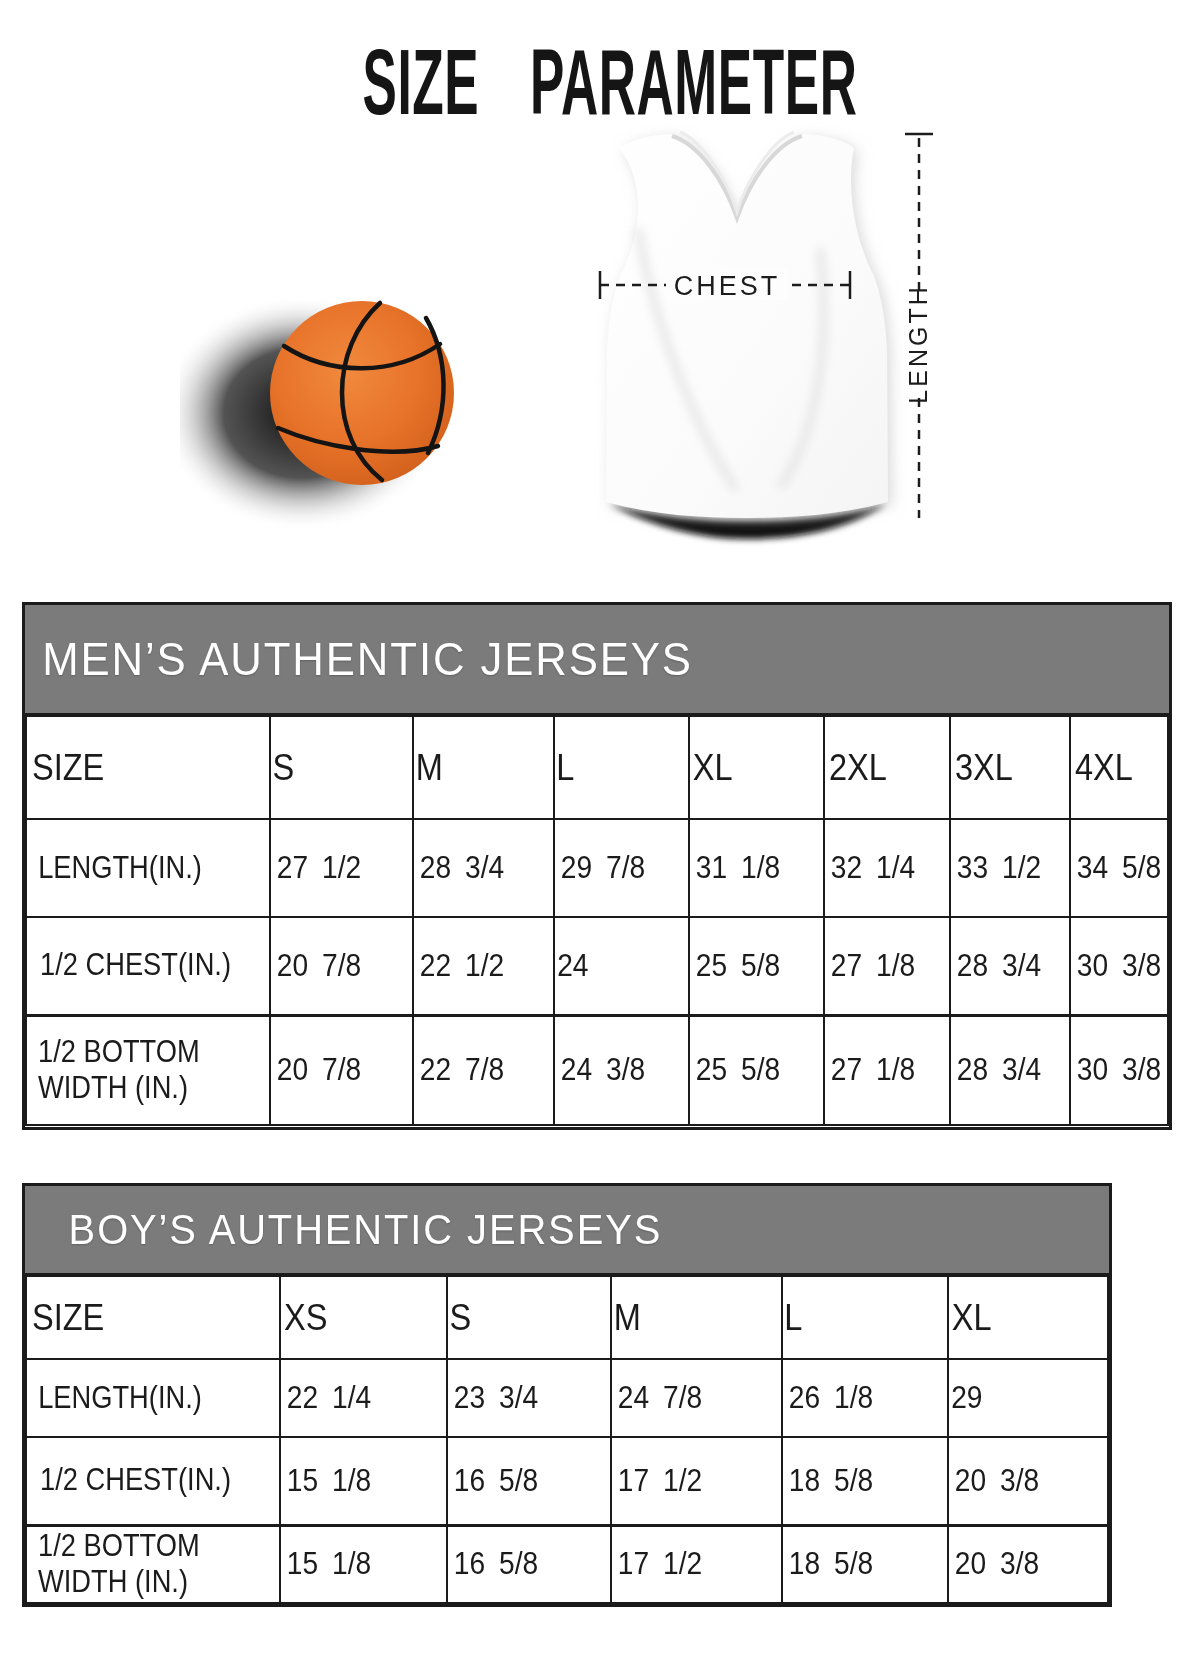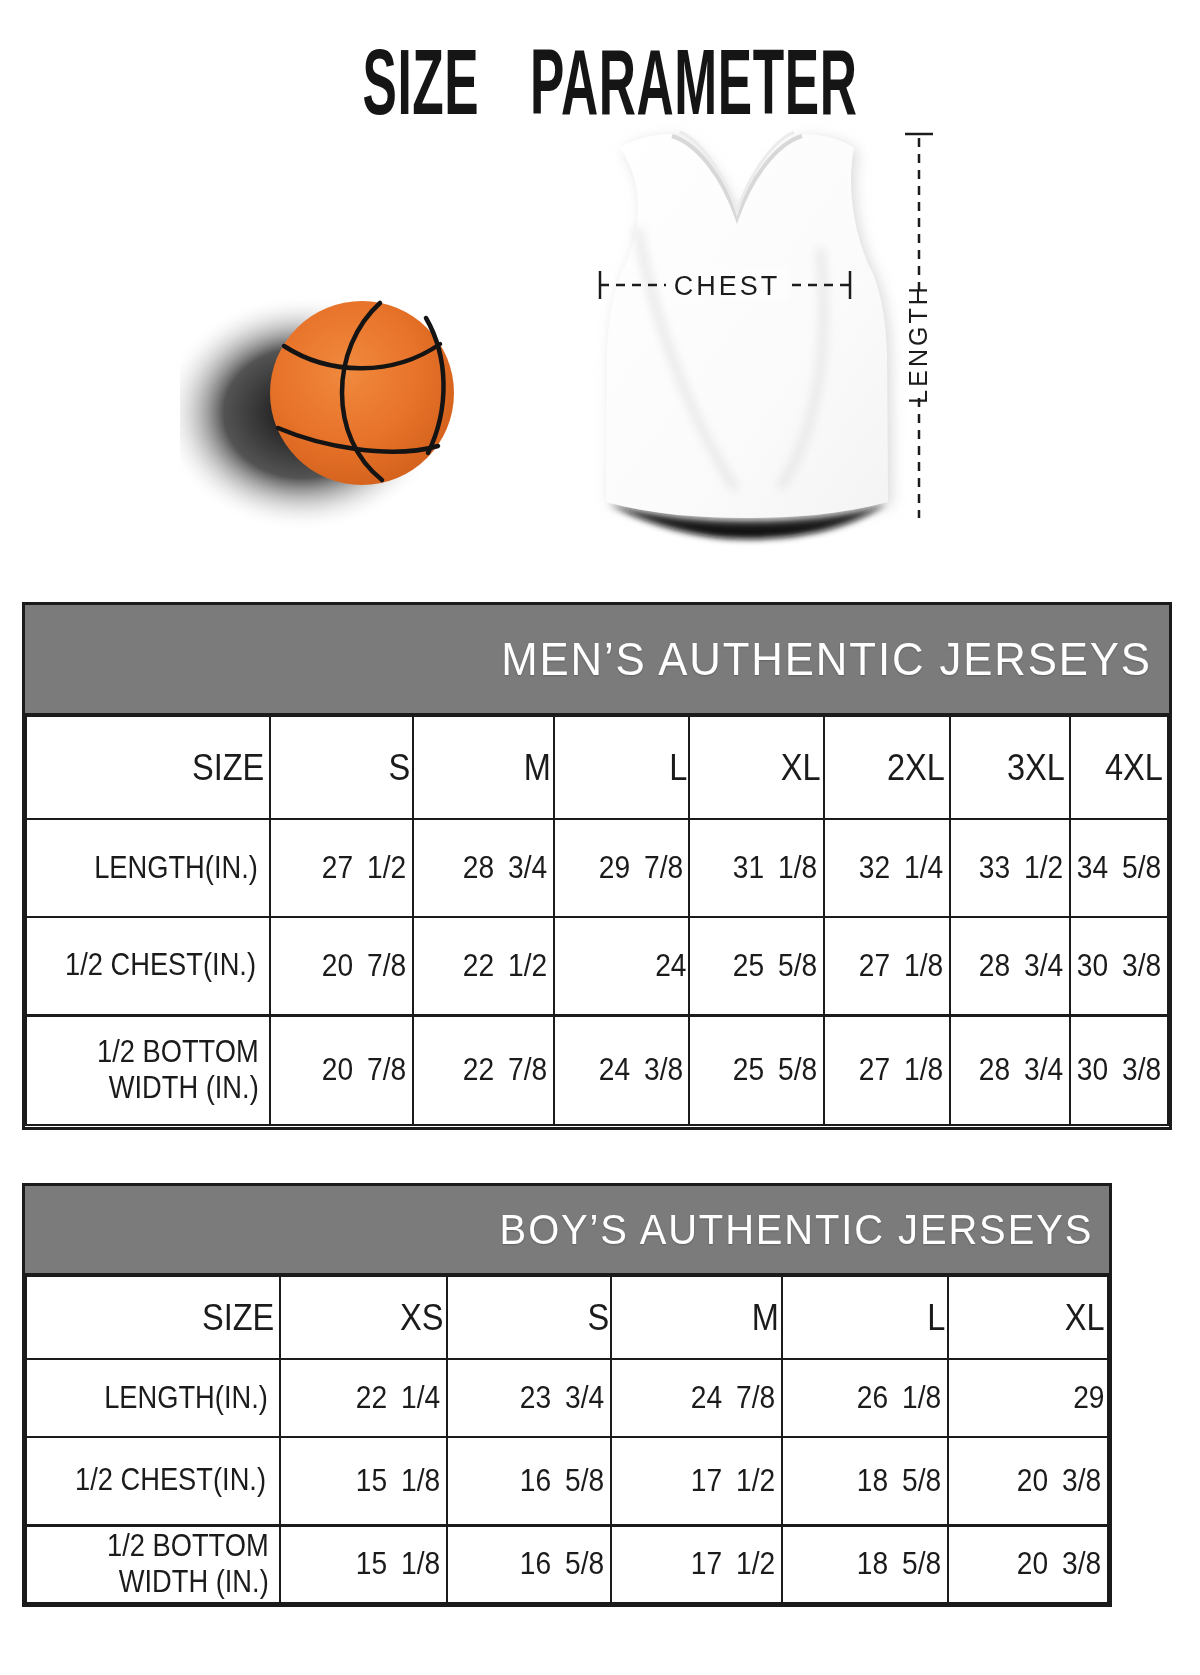--- a/index.html
+++ b/index.html
@@ -18,30 +18,30 @@
     white-space:nowrap;
   }
   
   .illo{position:absolute;left:180px;top:108px;width:790px;height:455px;}
   
   .size-table{
     position:absolute;left:22px;border:3px solid #1b1b1b;background:#fff;
     box-sizing:border-box;
   }
   .size-table .band{
-    display:flex;align-items:center;justify-content:flex-end;
+    display:flex;align-items:center;justify-content:flex-start;
     background:#7b7b7b;color:#ffffff;border-bottom:2px solid #1b1b1b;
     text-shadow:0 1px 2px rgba(0,0,0,.22);
   }
   .size-table .band .bt{display:inline-block;transform:scaleX(.95);letter-spacing:2px;white-space:nowrap;}
   .size-table table{
     border-collapse:collapse;table-layout:fixed;width:100%;
   }
   .size-table th,.size-table td{
-    border:2px solid #1b1b1b;text-align:right;vertical-align:middle;
+    border:2px solid #1b1b1b;text-align:left;vertical-align:middle;
     padding:0;font-weight:400;overflow:hidden;
   }
   .size-table tr.r-3 th,.size-table tr.r-3 td{border-top-width:3px;}
   .cx{display:inline-block;transform:scaleX(.88);white-space:pre-line;line-height:1.18;}
   .hd .cx{font-size:37px;}
   .lbl .cx{font-size:31px;}
   .val .cx{font-size:32px;word-spacing:7px;}
   
   .mens{top:602px;width:1150px;height:528px;}
   .mens .band{height:108px;font-size:46px;}

